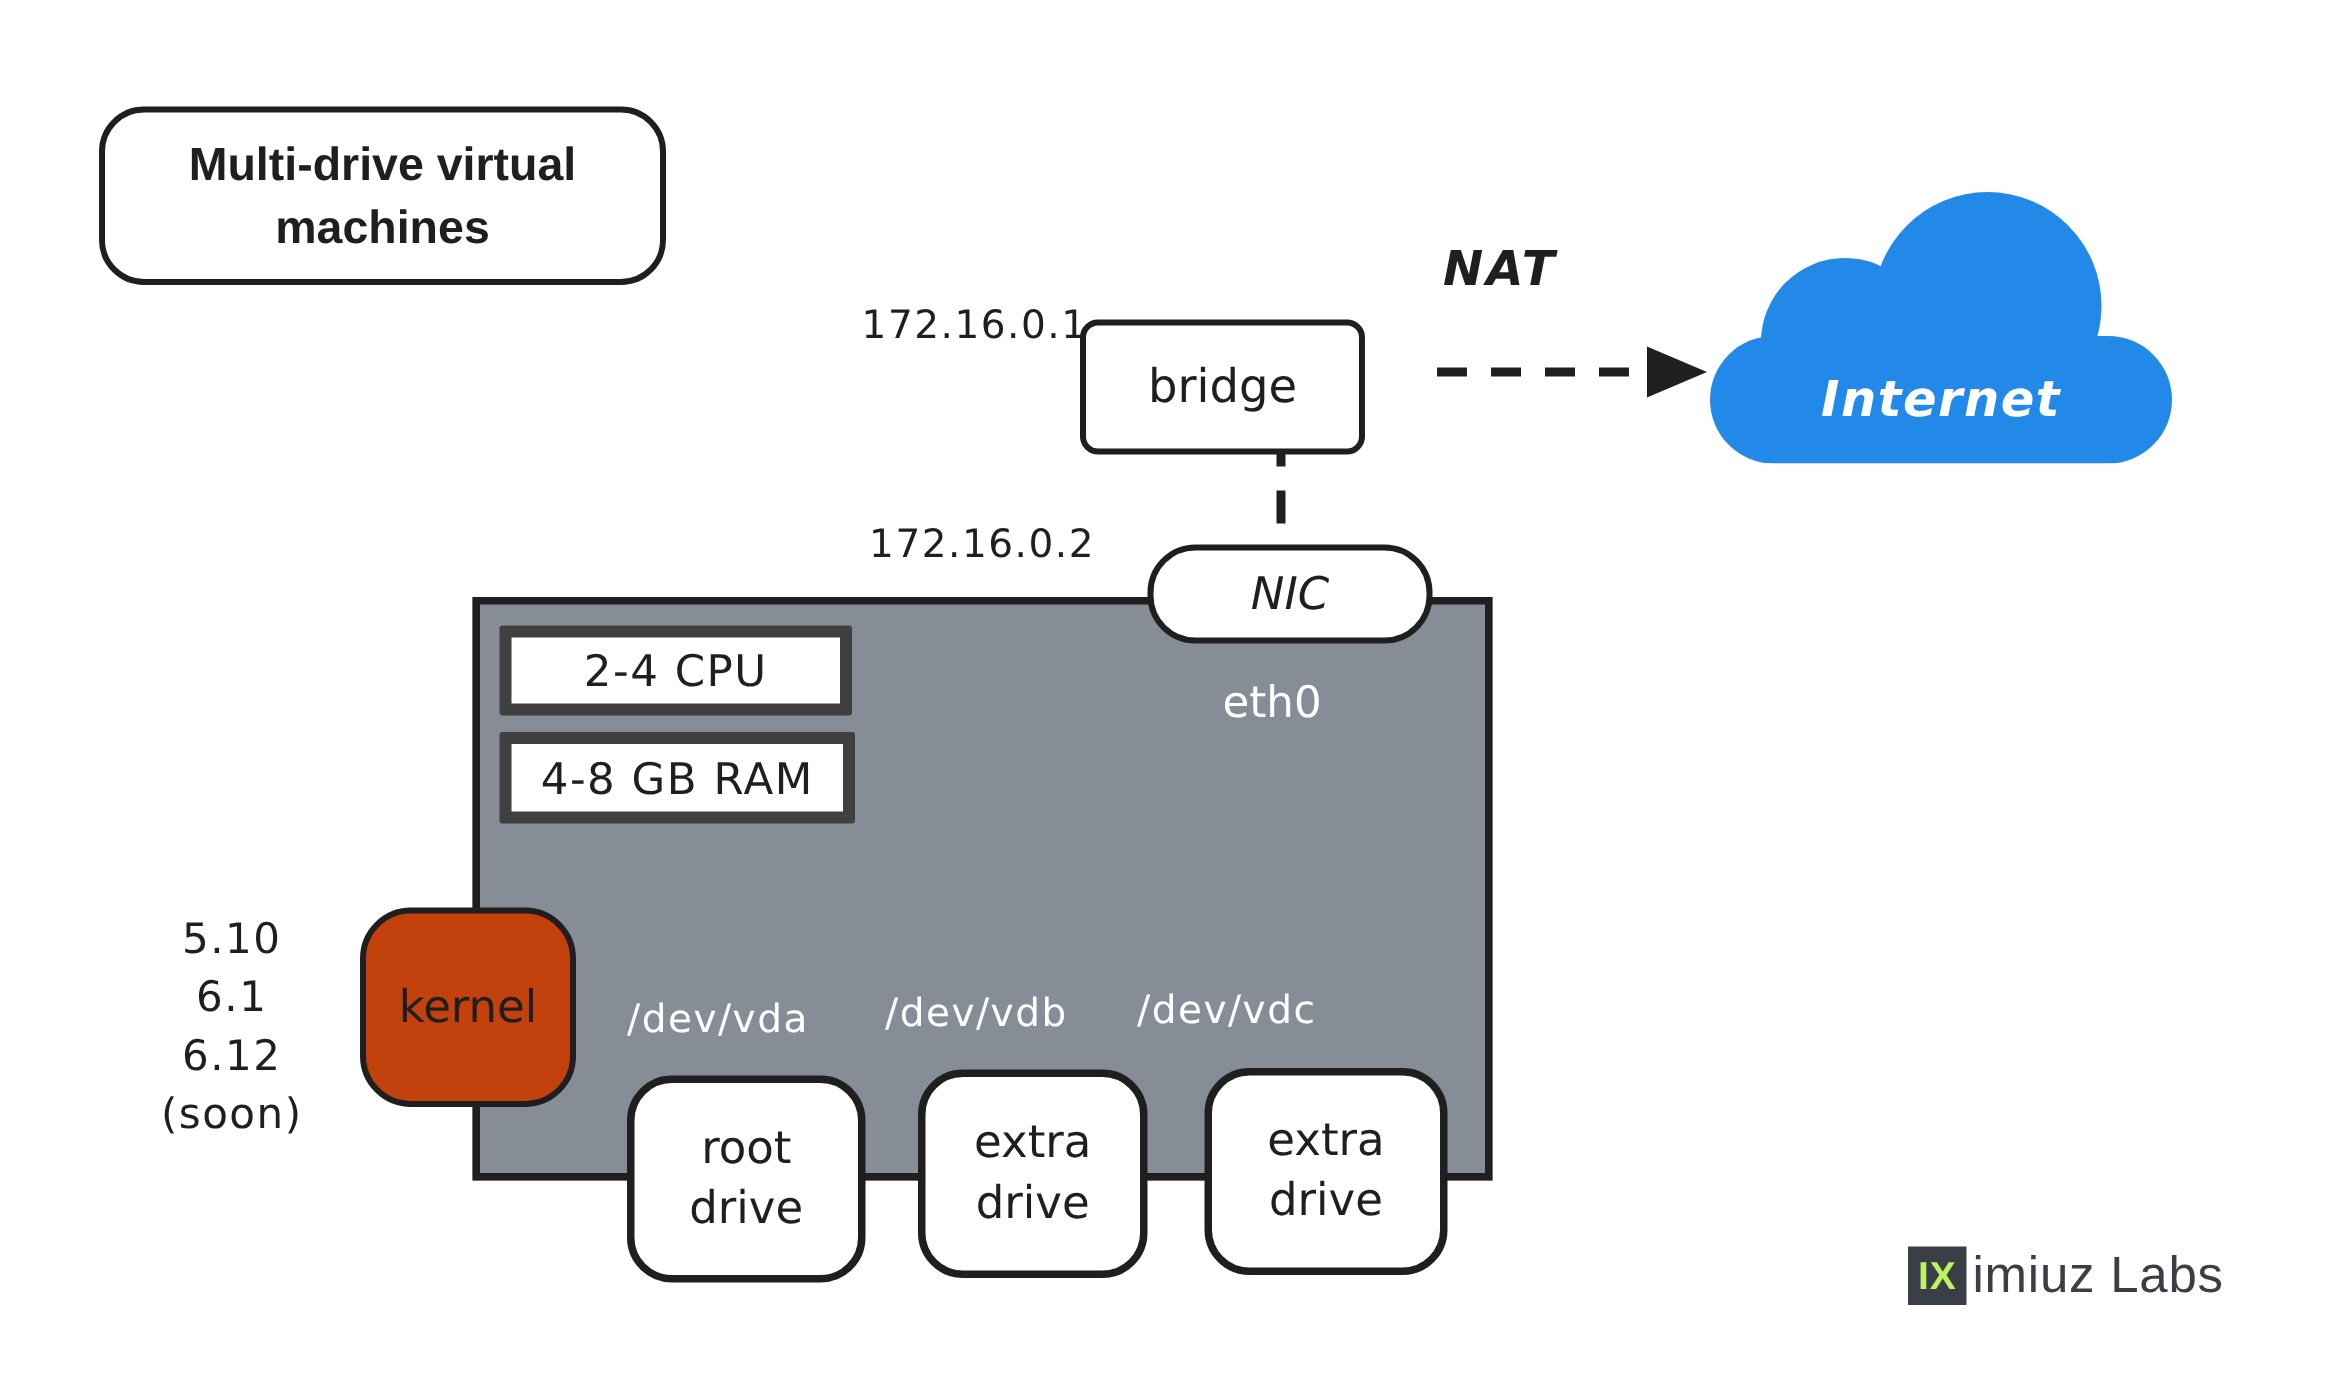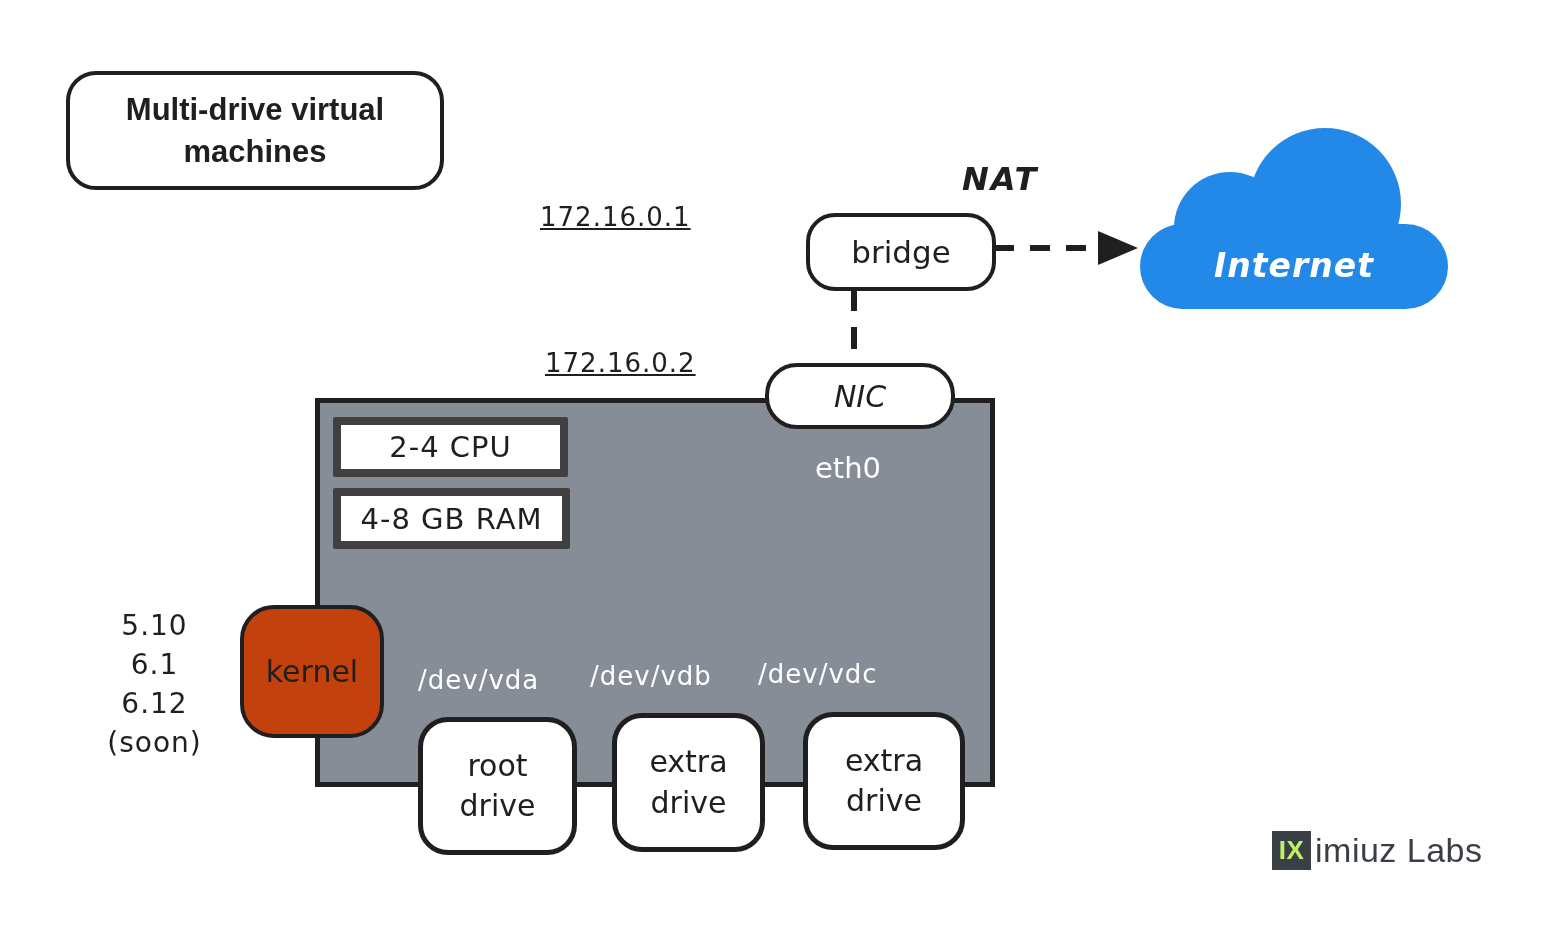--- a/index.html
+++ b/index.html
@@ -17,31 +17,31 @@
 
   .title-box {
     position: absolute; left: 66px; top: 71px; width: 378px; height: 119px;
     border: 4px solid #1f1f1f; border-radius: 30px;
     display: flex; align-items: center; justify-content: center; text-align: center;
     font-size: 31px; line-height: 1.35; font-weight: 600;
     font-family: "Liberation Sans", sans-serif;
     background: #ffffff; padding: 0 20px;
   }
 
-  .ip-label { position: absolute; font-size: 26px; width: 185px; letter-spacing: 1px; text-decoration: underline; }
+  .ip-label { position: absolute; font-size: 26px; text-align: right; width: 185px; letter-spacing: 1px; }
   .ip-bridge { left: 540px; top: 202px; }
   .ip-nic   { left: 545px; top: 348px; }
 
   .node-box {
     position: absolute; background: #ffffff;
     border: 4px solid #1f1f1f;
     display: flex; align-items: center; justify-content: center;
     z-index: 5;
   }
-  .bridge-box { left: 806px; top: 213px; width: 190px; height: 78px; border-radius: 29px; font-size: 31px; }
+  .bridge-box { left: 720px; top: 213px; width: 190px; height: 90px; border-radius: 12px; font-size: 31px; }
   .nic-box    { left: 765px; top: 363px; width: 190px; height: 66px; border-radius: 32px; font-size: 30px; font-style: italic; font-weight: 500; }
 
   .nat-label {
     position: absolute; left: 962px; top: 160px;
     font-size: 32px; font-style: italic; font-weight: 600; letter-spacing: 2px;
   }
 
   .nat-arrow { position: absolute; left: 956px; top: 228px; width: 186px; height: 40px; z-index: 4; }
   .v-dash    { position: absolute; left: 849px; top: 287px; width: 10px; height: 76px; z-index: 4; }
 

